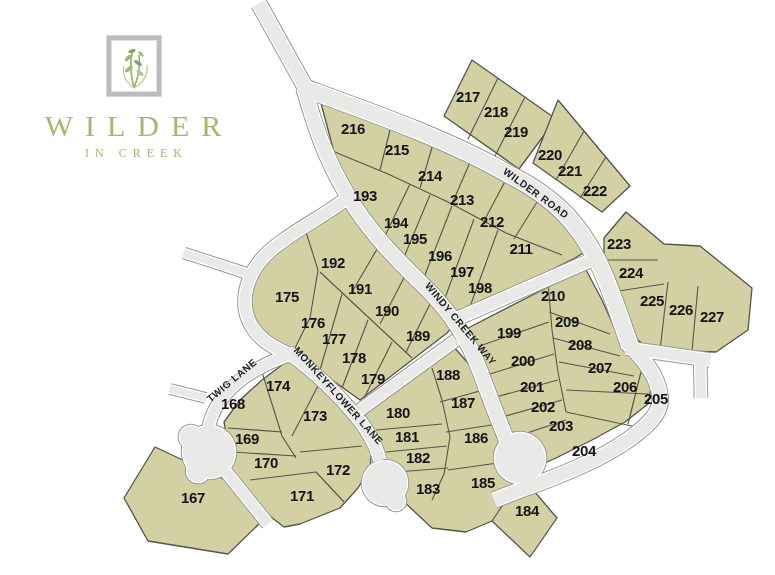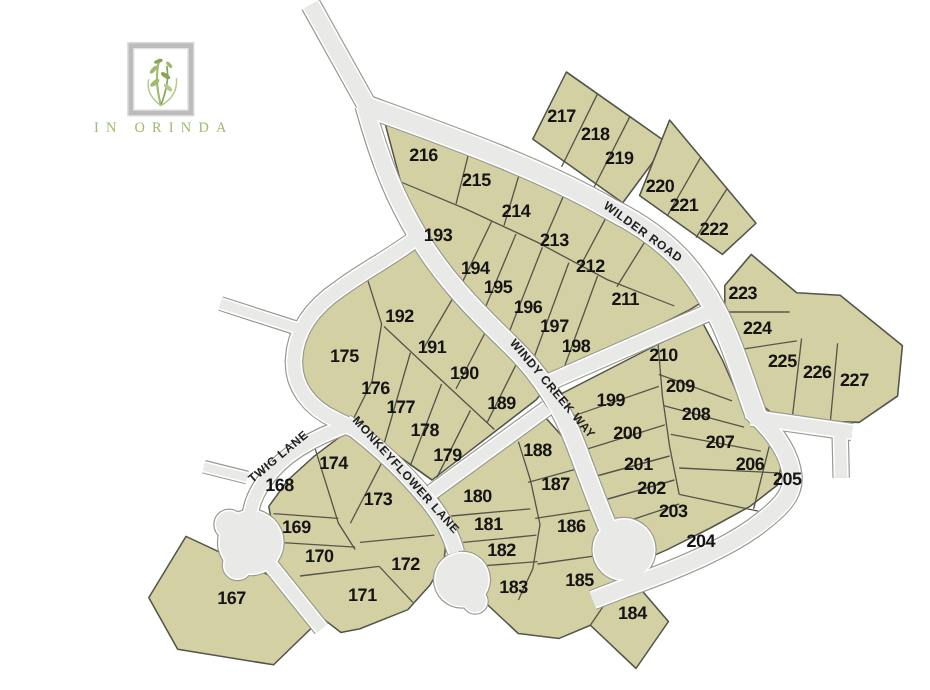--- a/index.html
+++ b/index.html
@@ -32,21 +32,22 @@
         <path d="M20,45 C29,40 34,32 33,22" stroke="#b4ca8c" stroke-width="1.2" fill="none"></path>
         <path d="M20,45 C12,39 8,31 10,23" stroke="#b4ca8c" stroke-width="1.2" fill="none"></path>
         <ellipse cx="15" cy="26" rx="4.6" ry="2" fill="#9fbb6d" transform="rotate(-38 15 26)"></ellipse>
         <ellipse cx="24" cy="20" rx="4.4" ry="1.9" fill="#88a458" transform="rotate(34 24 20)"></ellipse>
         <ellipse cx="14" cy="15" rx="4.2" ry="1.8" fill="#9fbb6d" transform="rotate(-48 14 15)"></ellipse>
         <ellipse cx="26" cy="30" rx="4.2" ry="1.8" fill="#b4ca8c" transform="rotate(40 26 30)"></ellipse>
         <ellipse cx="18" cy="8" rx="3.8" ry="1.6" fill="#88a458" transform="rotate(-20 18 8)"></ellipse>
         <ellipse cx="27" cy="11" rx="3.4" ry="1.5" fill="#9fbb6d" transform="rotate(48 27 11)"></ellipse>
       </svg>
     </div>
-    <div class="logo-subtitle">IN ORINDA</div>
+    <div class="logo-title">WILDER</div>
+    <div class="logo-subtitle">IN CREEK</div>
   </div>
 
   <svg class="map-svg" id="map" width="775" height="575" viewBox="0 0 775 575">
       <g>
         <polygon points="318,92 370,110 432,134 492,163 540,192 570,222 588,250 575,258 515,288 458,316 432,288 402,258 372,226 350,194 334,152" fill="#d3d1a4" stroke="#55544a" stroke-width="1.3" stroke-linejoin="round"></polygon>
         <polyline points="330,150 388,174 448,202 506,233 562,255" fill="none" stroke="#55544a" stroke-width="1.1"></polyline>
         <polyline points="394,114 380,170" fill="none" stroke="#55544a" stroke-width="1.1"></polyline>
         <polyline points="436,134 420,188" fill="none" stroke="#55544a" stroke-width="1.1"></polyline>
         <polyline points="474,153 452,204" fill="none" stroke="#55544a" stroke-width="1.1"></polyline>
         <polyline points="510,172 484,221" fill="none" stroke="#55544a" stroke-width="1.1"></polyline>

